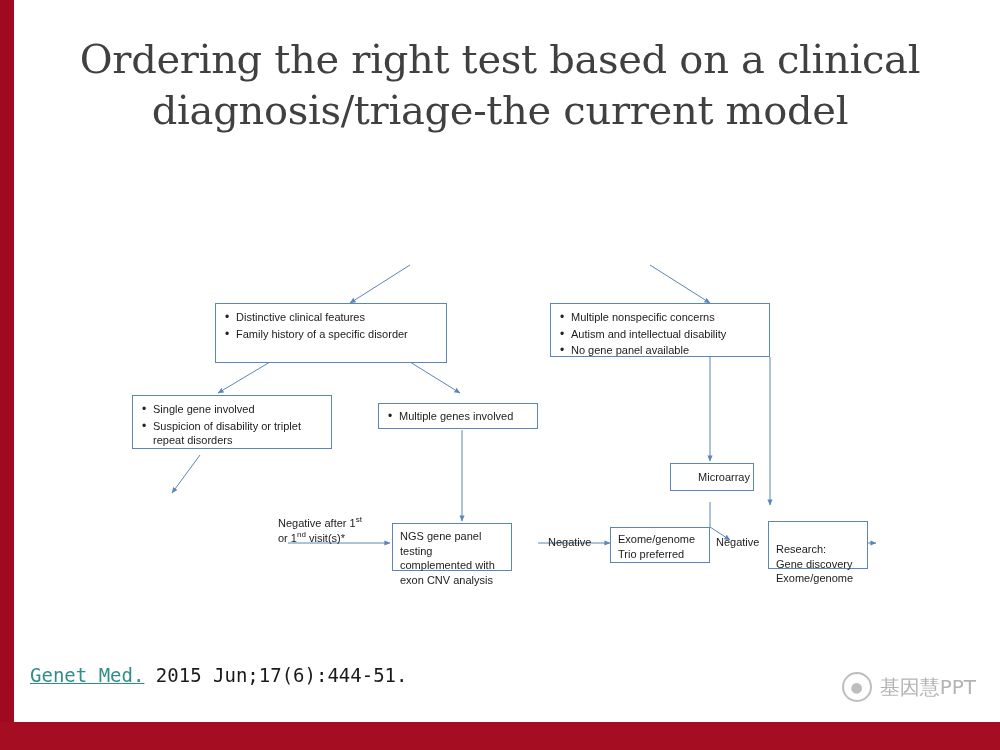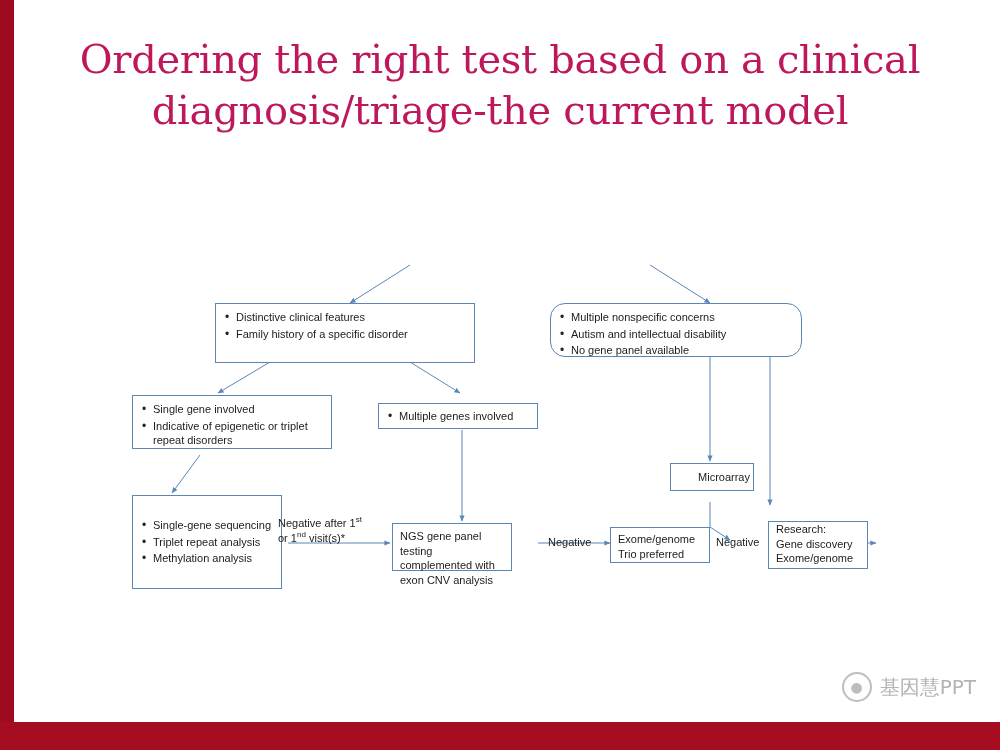--- a/index.html
+++ b/index.html
@@ -32,21 +32,21 @@
     width: 1000px;
     height: 28px;
     background: #a50d22;
   }
   .title {
     position: absolute;
     left: 60px;
     top: 34px;
     width: 880px;
     text-align: center;
-    color: #be185d;
+    color: #404040;
     font-family: "DejaVu Serif", serif;
     font-size: 40px;
     line-height: 1.28;
     font-weight: 400;
     letter-spacing: -0.3px;
   }
   .citation {
     position: absolute;
     left: 30px;
     top: 664px;
@@ -182,87 +182,83 @@
 
         <path d="M 428 328 L 500 328"></path>
 
         <path d="M 600 287 L 600 312 L 620 325"></path>
 
         <path d="M 700 328 L 766 328"></path>
       </g>
     </svg>
 
 
-    <div class="node" style="left:105px; top:88px; width:260px; height:60px;">
+    <div class="node" style="left:105px; top:88px; width:232px; height:60px;">
       <ul>
         <li>Distinctive clinical features</li>
         <li>Family history of a specific disorder</li>
       </ul>
     </div>
 
-    <div class="node" style="left:440px; top:88px; width:252px; height:54px;border-radius:15px;">
+    <div class="node" style="left:440px; top:88px; width:220px; height:54px;">
       <ul>
         <li>Multiple nonspecific concerns</li>
         <li>Autism and intellectual disability</li>
         <li>No gene panel available</li>
       </ul>
     </div>
 
     <div class="node" style="left:22px; top:180px; width:200px; height:54px;">
       <ul>
         <li>Single gene involved</li>
-        <li>Indicative of epigenetic or triplet repeat disorders</li>
+        <li>Suspicion of disability or triplet repeat disorders</li>
       </ul>
     </div>
 
     <div class="node" style="left:268px; top:188px; width:160px; height:26px; display:flex; align-items:center;">
       <ul>
         <li>Multiple genes involved</li>
       </ul>
     </div>
 
     <div class="node center" style="left:560px; top:248px; width:84px; height:28px;padding-left:32px;">
       <span>Microarray</span>
     </div>
 
-    <div class="node" style="left:22px; top:280px; width:150px; height:94px; display:flex; align-items:center;">
-      <ul>
-        <li>Single-gene sequencing</li>
-        <li>Triplet repeat analysis</li>
-        <li>Methylation analysis</li>
-      </ul>
-    </div>
 
     <div class="node" style="left:282px; top:308px; width:120px; height:48px; padding:5px 7px;">
       <div>NGS gene panel testing</div>
       <div>complemented with</div>
       <div>exon CNV analysis</div>
     </div>
 
     <div class="node" style="left:500px; top:312px; width:100px; height:36px; padding:4px 7px;">
       <div>Exome/genome</div>
       <div>Trio preferred</div>
     </div>
 
-    <div class="node" style="left:658px; top:306px; width:100px; height:48px; padding:0 7px;">
+    <div class="node" style="left:658px; top:306px; width:100px; height:48px; padding:20px 7px;">
       <div>Research:</div>
       <div>Gene discovery</div>
       <div>Exome/genome</div>
     </div>
 
     <div class="plain-label" style="left:168px; top:300px; width:100px;">
       <span>Negative after 1</span><span class="sup">st</span><br>
       <span>or 1</span><span class="sup">nd</span><span> visit(s)*</span>
     </div>
 
     <div class="plain-label" style="left:438px; top:320px;">Negative</div>
 
     <div class="plain-label" style="left:606px; top:320px;">Negative</div>
 
   </div>
 
+  <div class="citation">
+    <span class="jlink">Genet Med.</span><span> 2015 Jun;17(6):444-51.</span>
+  </div>
 
   <div class="watermark">
     <span class="wm-circle">●</span>
     <span>基因慧PPT</span>
   </div>
 
 </div>
 
 </body></html>

